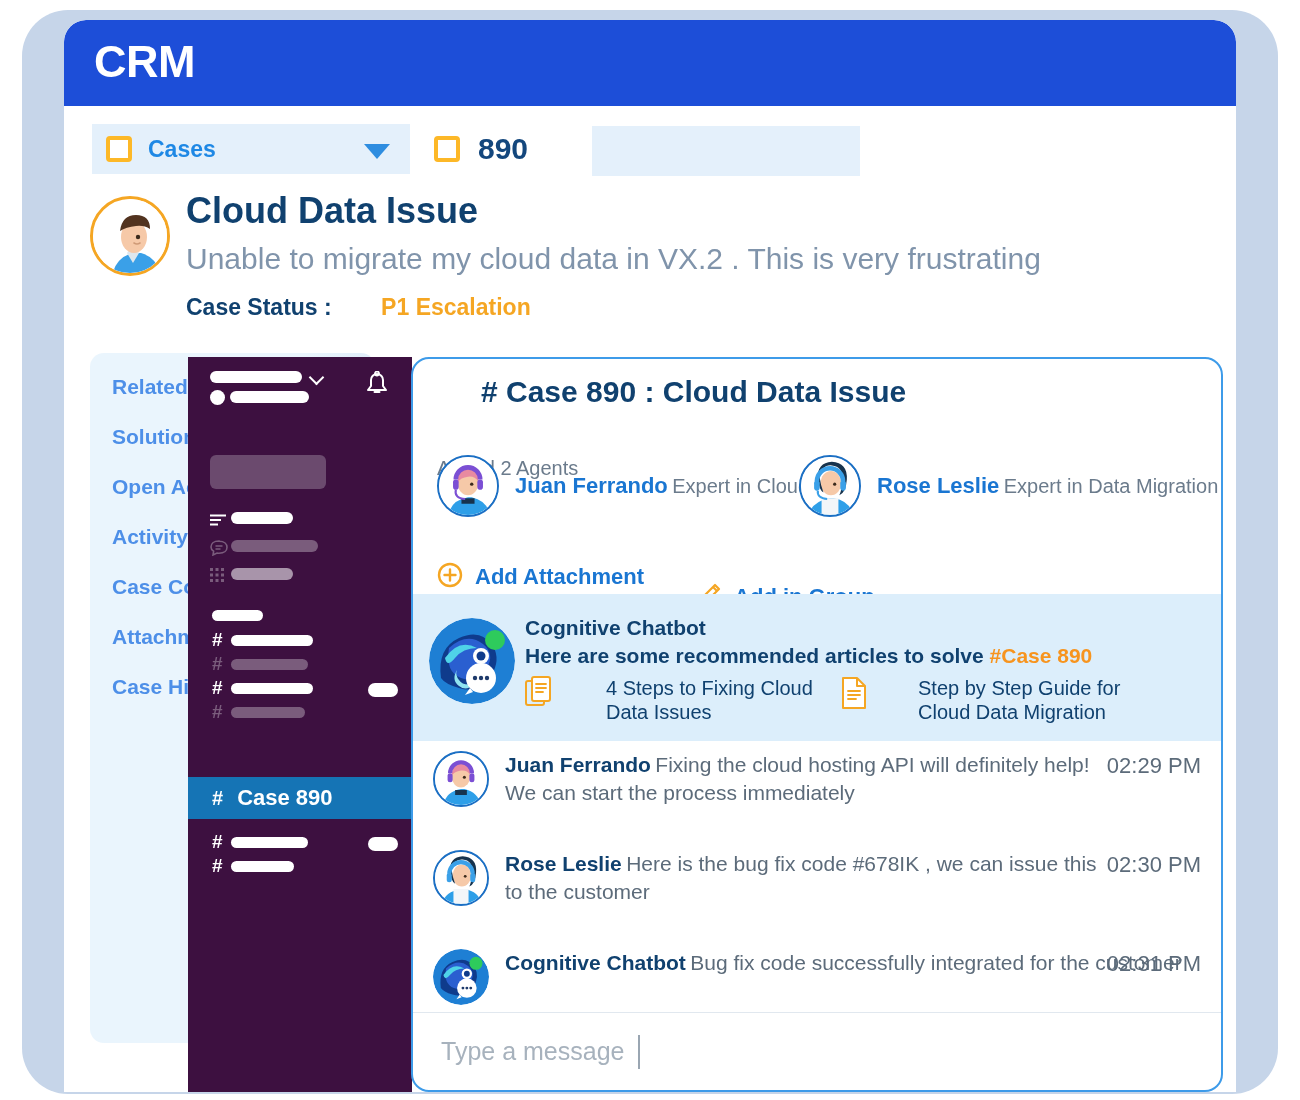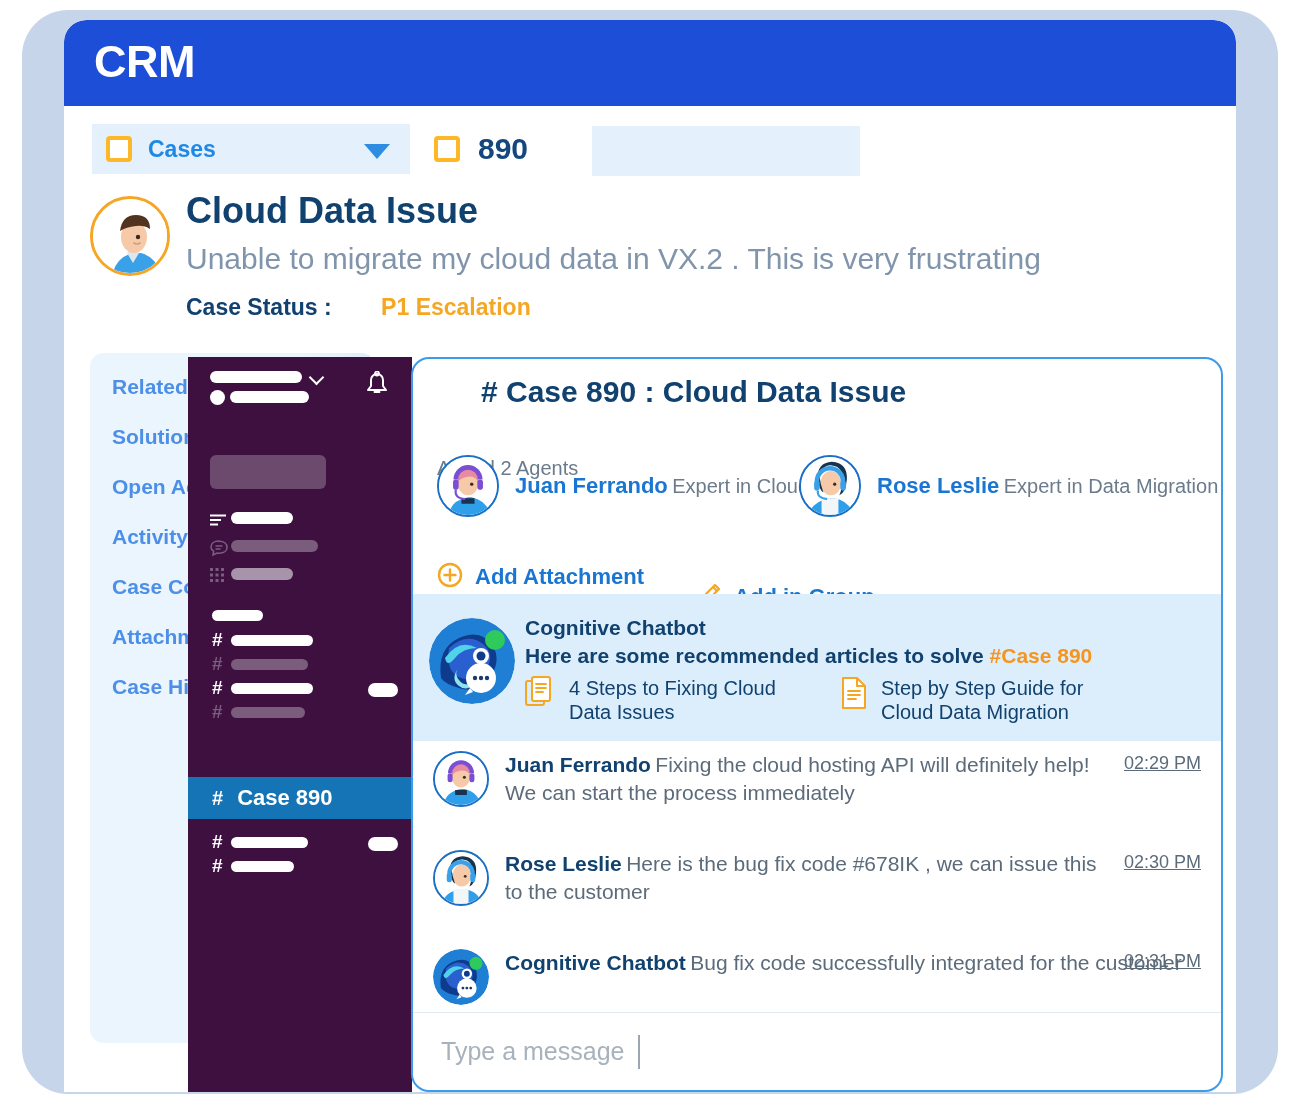--- a/index.html
+++ b/index.html
@@ -206,38 +206,38 @@
   .bot-name {
     position: absolute; left: 112px; top: 22px;
     font-size: 21px; font-weight: bold; color: #10416f;
   }
   .bot-line {
     position: absolute; left: 112px; top: 50px;
     font-size: 21px; font-weight: bold; color: #10416f;
   }
   .bot-line .hl { color: #f7941e; }
   .article {
-    position: absolute; top: 82px; display: flex; align-items: flex-start; cursor: pointer;
+    position: absolute; top: 82px; display: flex; align-items: flex-start; cursor: pointer; gap: 37px;
   }
   .article.r1 { left: 112px; }
   .article.r2 { left: 428px; }
   .article-txt { margin-left: 14px; font-size: 20px; color: #10416f; line-height: 1.2; }
 
   
   .messages { position: absolute; left: 0; top: 382px; width: 808px; height: 267px; }
   .msg { position: absolute; left: 20px; width: 768px; display: flex; }
   .msg-av {
     width: 56px; height: 56px; border-radius: 50%;
     border: 2px solid #1b6fc4; overflow: hidden; background: #fff; flex: none;
   }
   .msg-av.bot { border: none; }
   .msg-body { margin-left: 16px; flex: 1; }
   .msg-name { font-size: 21px; font-weight: bold; color: #10416f; }
   .msg-text { font-size: 21px; color: #5c6b7a; line-height: 1.32; margin-top: 1px; }
-  .msg-time { position: absolute; right: 0; top: 2px; font-size: 18px; color: #5c6b7a; text-decoration: underline; }
+  .msg-time { position: absolute; right: 0; top: 2px; font-size: 22px; color: #5c6b7a; }
 
   
   .composer {
     position: absolute; left: 0; bottom: 0; width: 808px; height: 78px;
     border-top: 1px solid #e1e8ef; display: flex; align-items: center;
   }
   .composer-ph { margin-left: 28px; font-size: 25px; color: #a7b2bd; }
   .caret-bar { width: 2px; height: 34px; background: #9aa6b2; margin-left: 14px; }
 </style>
 </head>

